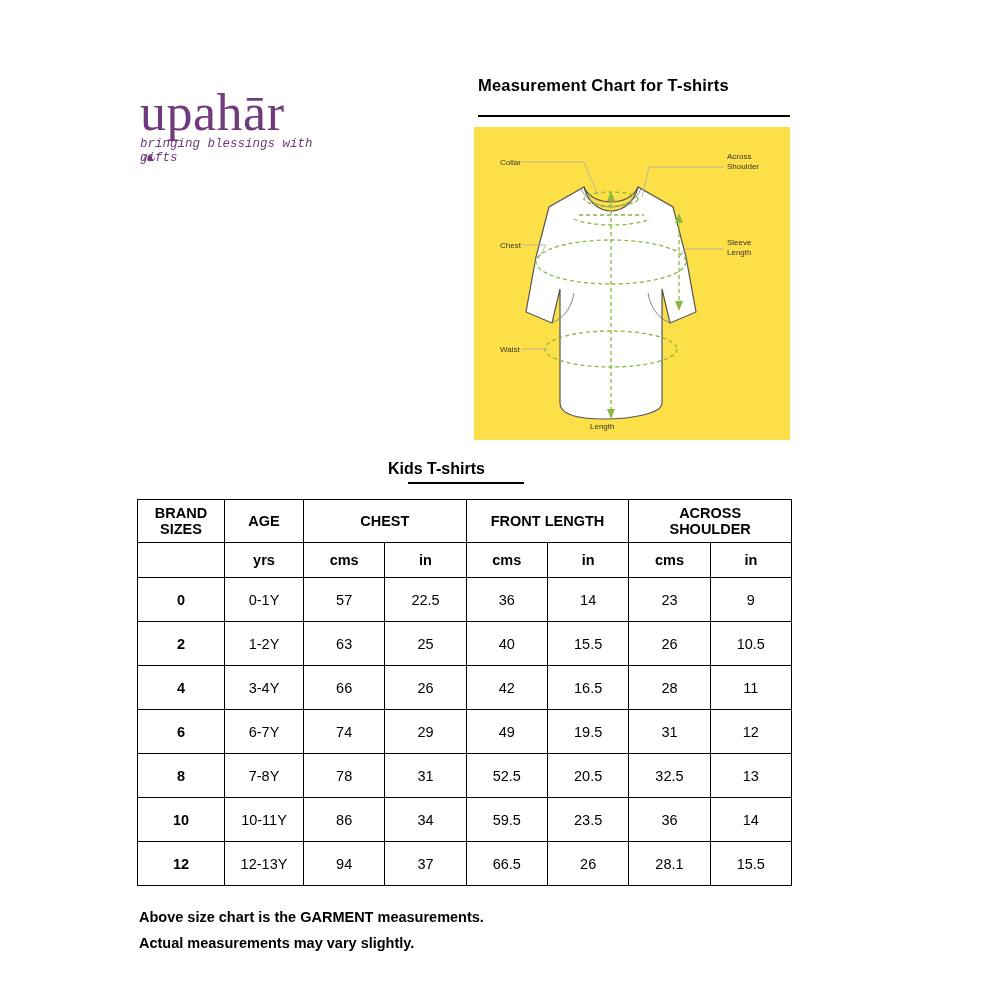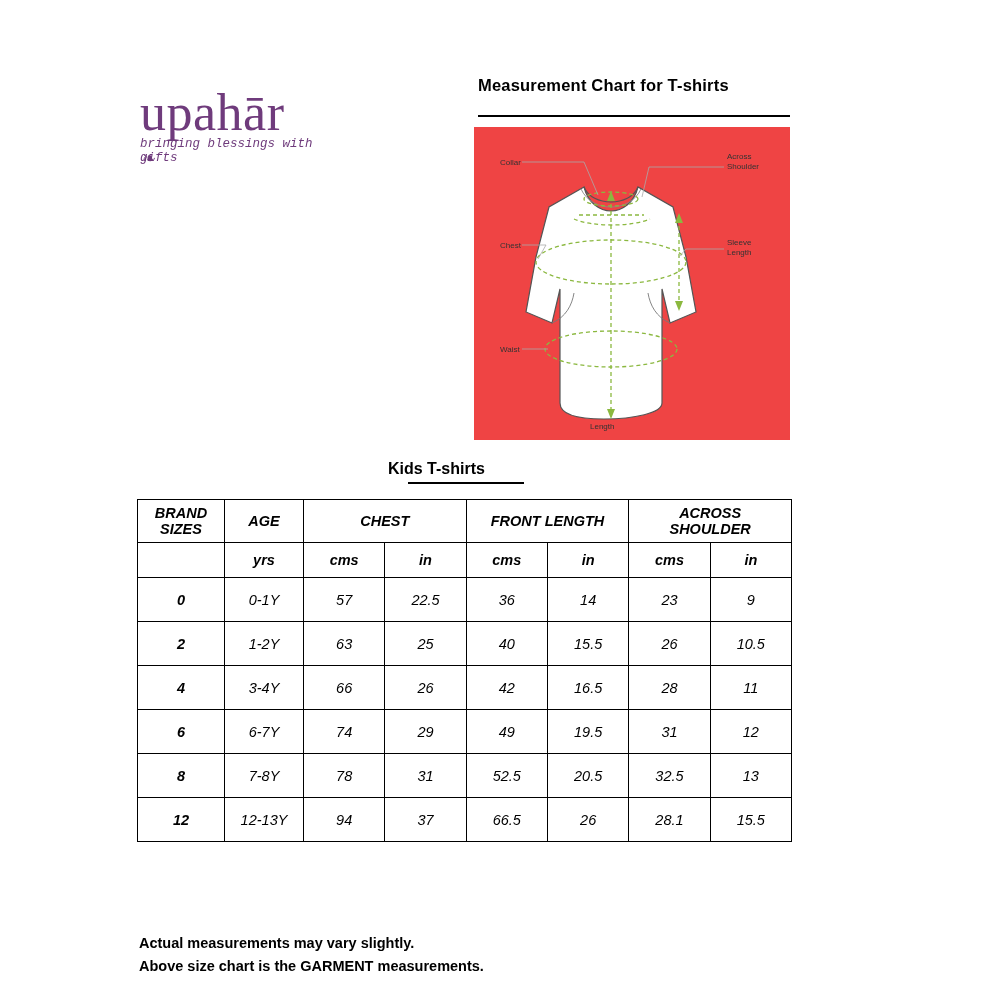--- a/index.html
+++ b/index.html
@@ -73,21 +73,21 @@
     background: #000;
   }
 
   
   .diagram {
     position: absolute;
     left: 474px;
     top: 127px;
     width: 316px;
     height: 313px;
-    background: #ef4444;
+    background: #fde047;
   }
   .diagram svg { display: block; }
 
   
   .kids-title {
     position: absolute;
     left: 388px;
     top: 460px;
     font-size: 16px;
     font-weight: bold;
@@ -102,21 +102,20 @@
   }
 
   
   .size-table {
     position: absolute;
     left: 137px;
     top: 499px;
     width: 655px;
     border-collapse: collapse;
     table-layout: fixed;
-    font-style: italic;
   }
   .size-table td, .size-table th {
     border: 1px solid #000;
     text-align: center;
     font-size: 14.5px;
     padding: 0;
     height: 43px;
     vertical-align: middle;
   }
   .size-table th {
@@ -130,21 +129,21 @@
   .hdr-sub td { height: 34px; font-weight: bold; }
   .row-brand { font-weight: bold; }
 
   
   .note {
     position: absolute;
     left: 139px;
     font-size: 14.5px;
     font-weight: bold;
   }
-  .note1 { top: 958px; }
+  .note1 { top: 909px; }
   .note2 { top: 935px; }
 
   .dgm-label {
     font-family: "Liberation Sans", sans-serif;
     font-size: 8px;
     fill: #333;
   }
 </style>
 </head>
 <body>
@@ -283,20 +282,30 @@
       <td class="row-brand">8</td>
       <td>7-8Y</td>
       <td>78</td>
       <td>31</td>
       <td>52.5</td>
       <td>20.5</td>
       <td>32.5</td>
       <td>13</td>
     </tr>
     <tr>
+      <td class="row-brand">10</td>
+      <td>10-11Y</td>
+      <td>86</td>
+      <td>34</td>
+      <td>59.5</td>
+      <td>23.5</td>
+      <td>36</td>
+      <td>14</td>
+    </tr>
+    <tr>
       <td class="row-brand">12</td>
       <td>12-13Y</td>
       <td>94</td>
       <td>37</td>
       <td>66.5</td>
       <td>26</td>
       <td>28.1</td>
       <td>15.5</td>
     </tr>
   </tbody>

